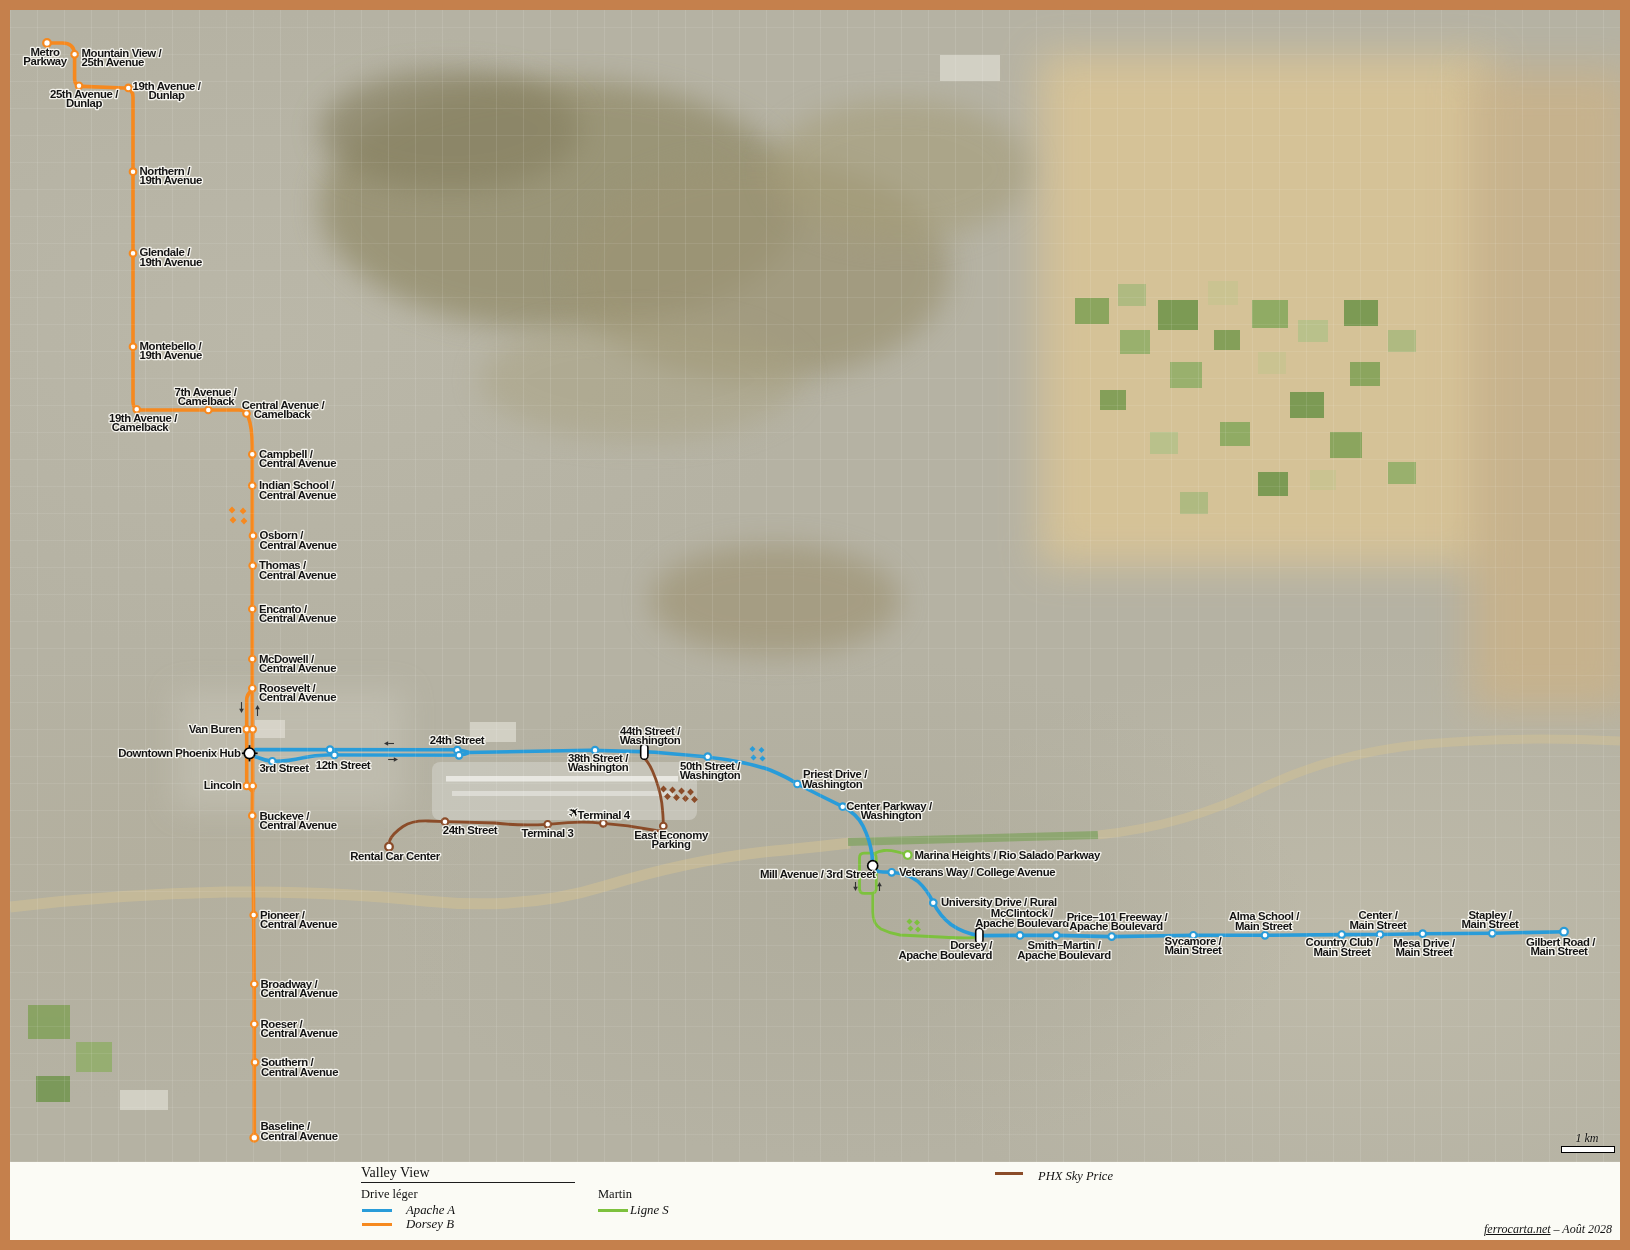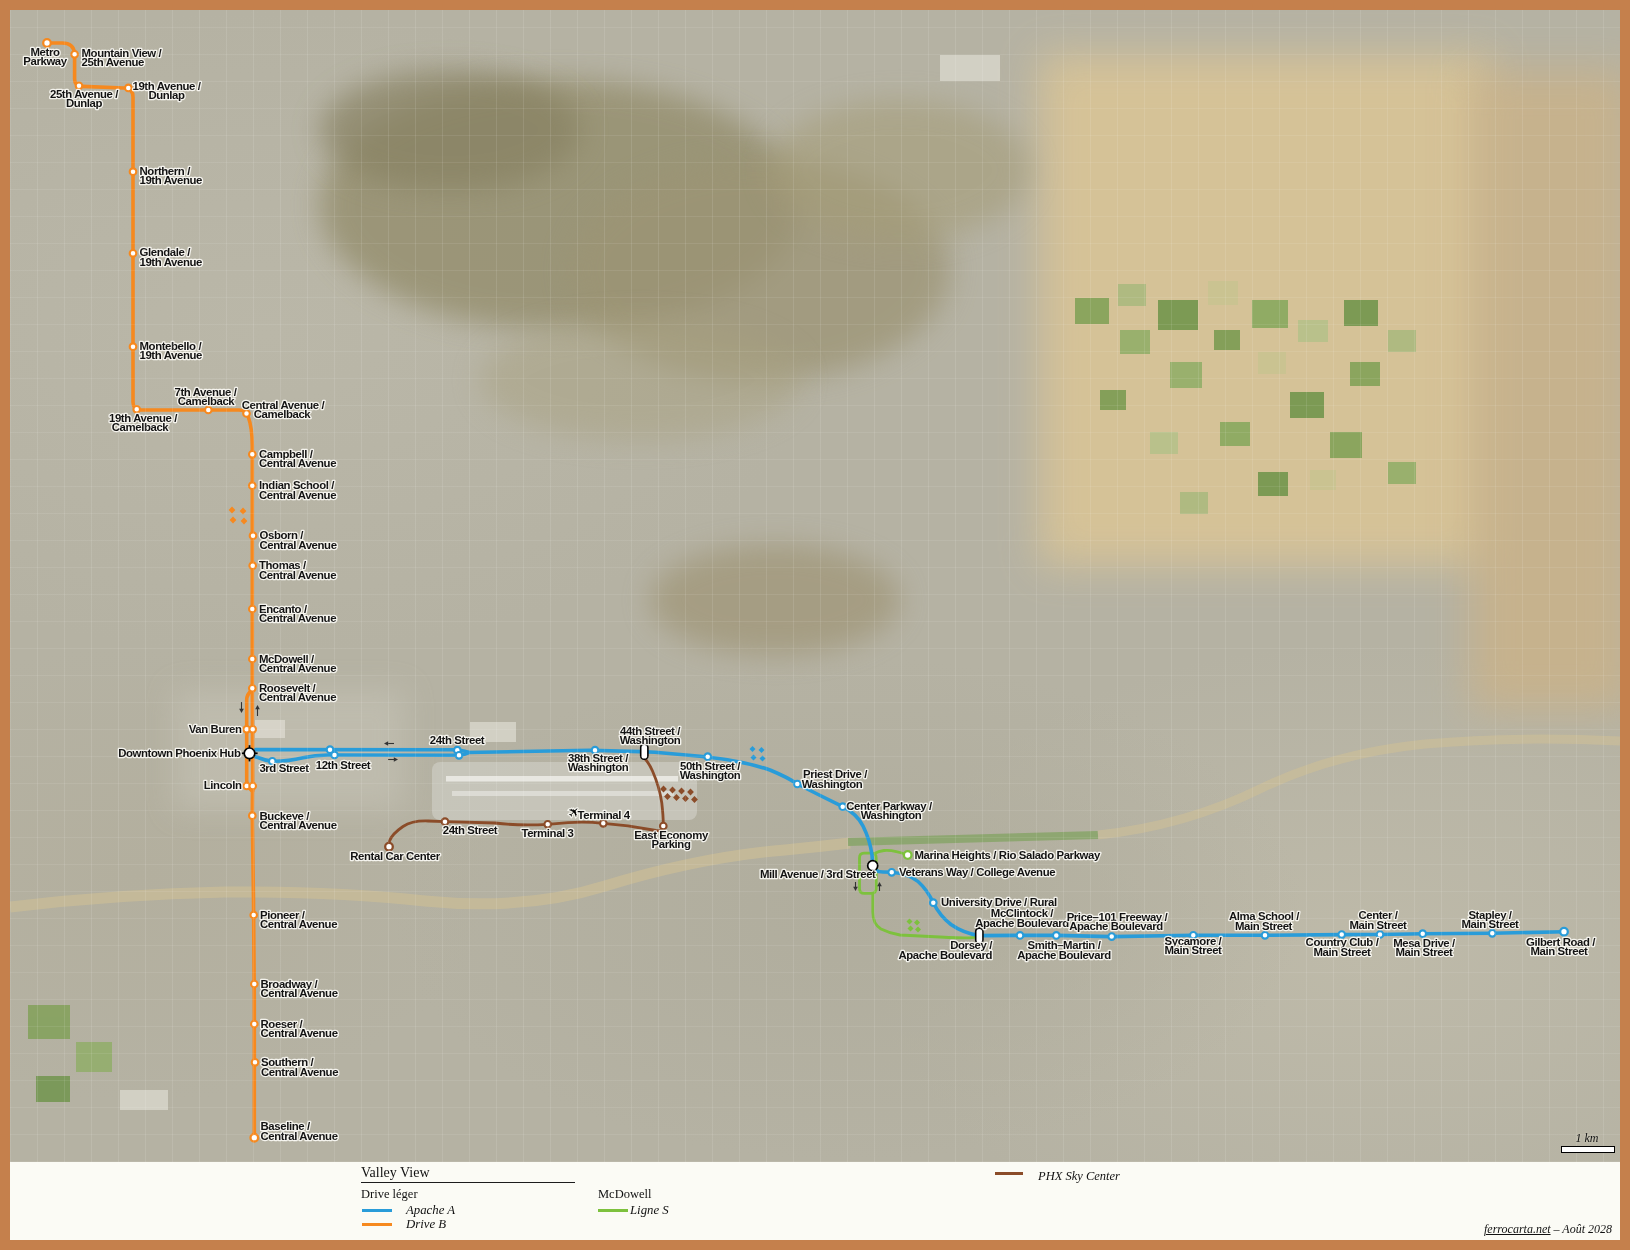--- a/index.html
+++ b/index.html
@@ -455,22 +455,22 @@
     <div class="scale-bar"></div>
   </div>
 
   <div class="legend-band"></div>
   <div class="lg" id="legend-title">Valley View</div>
   <div class="legend-rule"></div>
   <div class="lg" id="heading-train">Drive léger</div>
   <div class="swatch" id="swatch-a" style="background: rgb(41, 156, 217);"></div>
   <div class="lg ligne-name" id="ligne-a-label">Apache A</div>
   <div class="swatch" id="swatch-b" style="background: rgb(246, 137, 31);"></div>
-  <div class="lg ligne-name" id="ligne-b-label">Drive B</div>
-  <div class="lg" id="heading-tram">McDowell</div>
+  <div class="lg ligne-name" id="ligne-b-label">Dorsey B</div>
+  <div class="lg" id="heading-tram">Martin</div>
   <div class="swatch" id="swatch-s" style="background: rgb(125, 193, 61);"></div>
   <div class="lg ligne-name" id="ligne-s-label">Ligne S</div>
   <div class="swatch" id="swatch-t" style="background: rgb(139, 76, 41);"></div>
-  <div class="lg" id="sky-train-label">PHX Sky Center</div>
+  <div class="lg" id="sky-train-label">PHX Sky Price</div>
 
   <div class="attribution"><a href="#">ferrocarta.net</a><span> – Août 2028</span></div>
 
 </div>
 
 </body></html>

